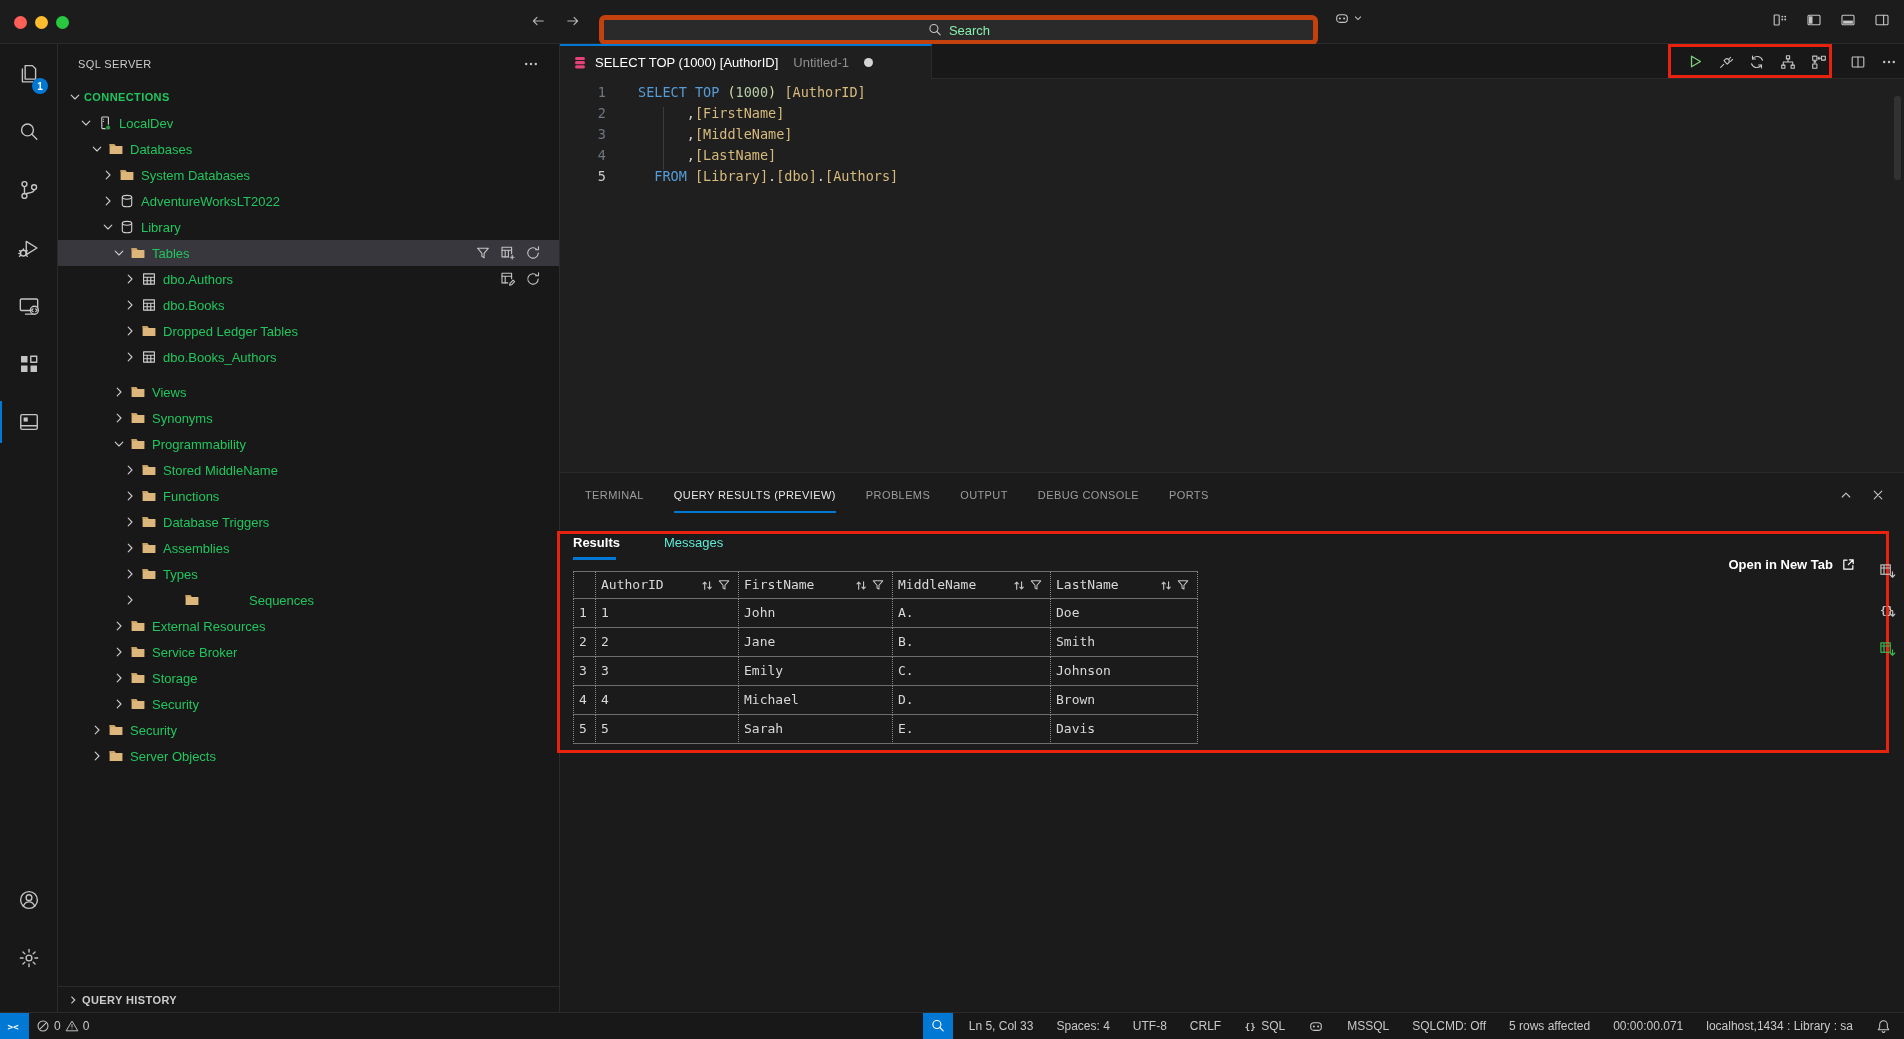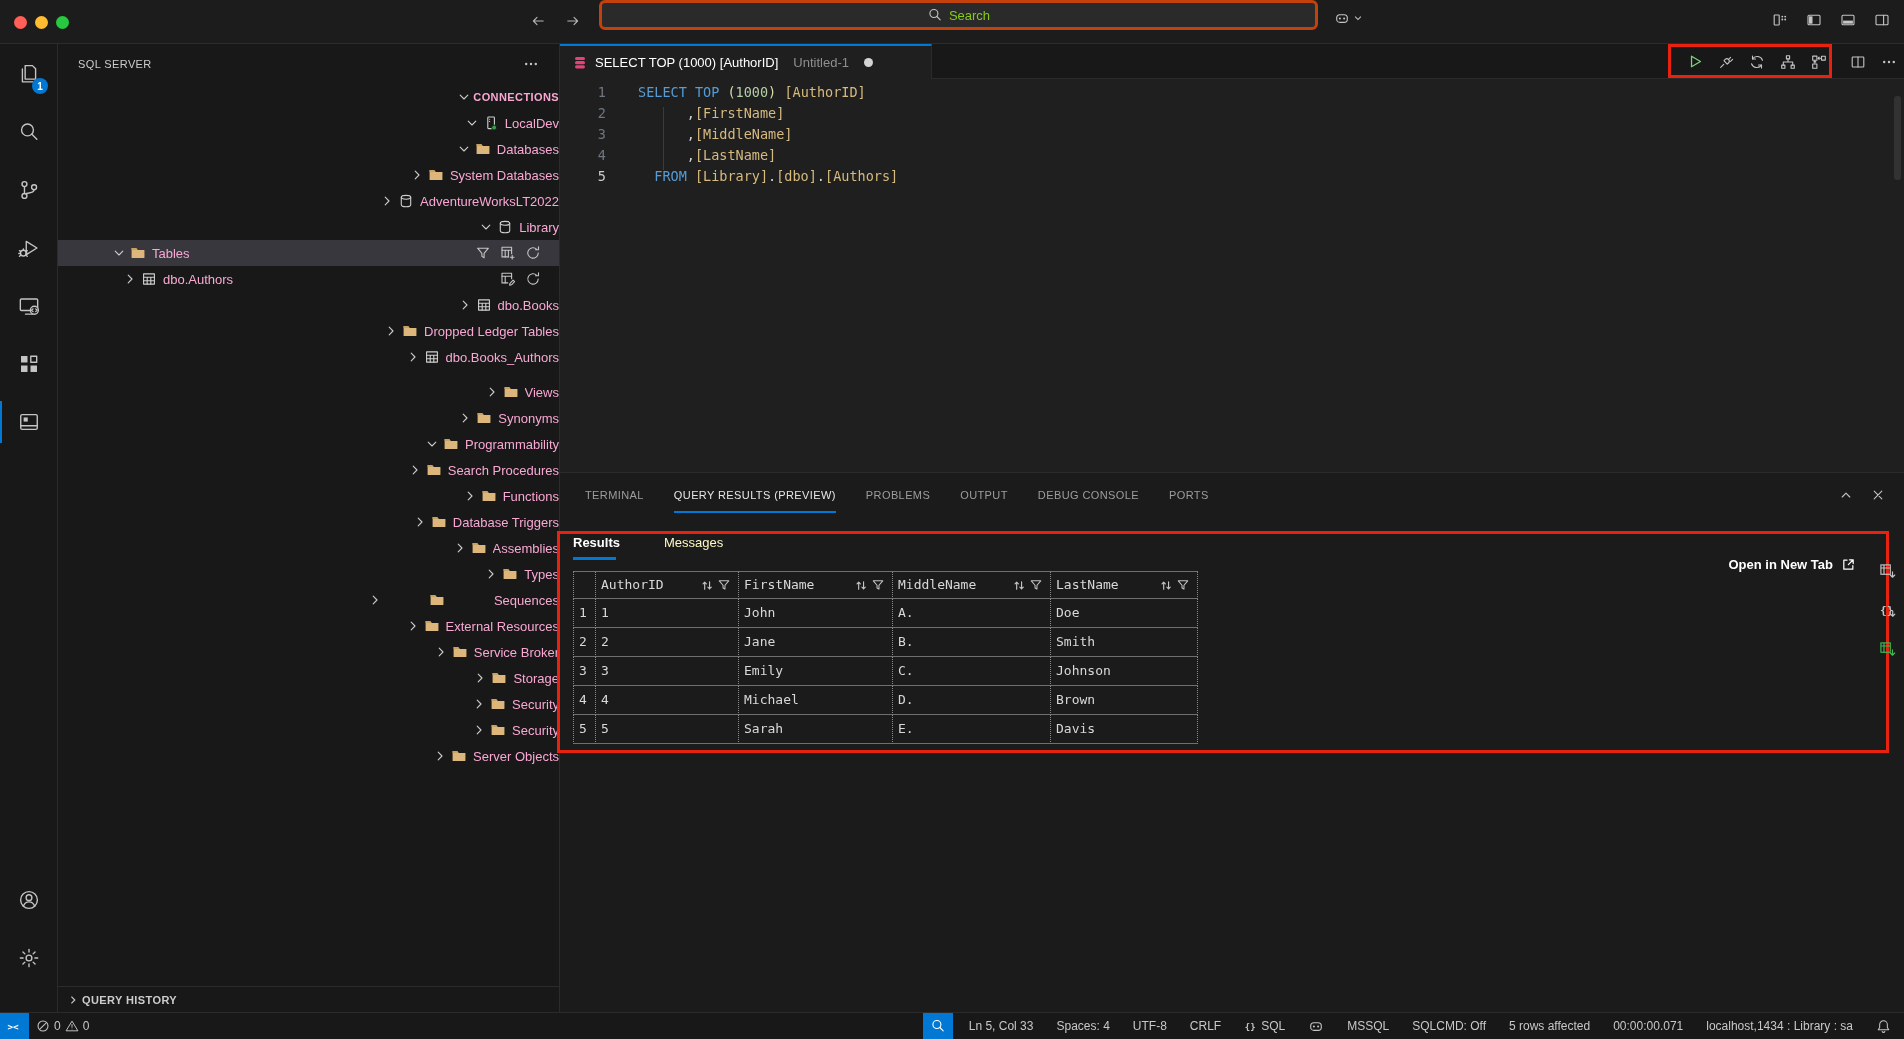--- a/index.html
+++ b/index.html
@@ -8,42 +8,42 @@
   #app { position:relative; width:1904px; height:1039px; }
 
   .icn { display:inline-flex; align-items:center; justify-content:center; color:#c5c5c5; }
   .icn svg { display:block; }
 
   
   #titlebar { position:absolute; left:0; top:0; width:1904px; height:44px; background:#1c1c1c; border-bottom:1px solid #2b2b2b; }
   .tl { position:absolute; top:16px; width:13px; height:13px; border-radius:50%; }
   #tl-close{ left:14px; background:#ff5f57; } #tl-min{ left:35px; background:#febc2e; } #tl-zoom{ left:56px; background:#28c840; }
   .navarrow { position:absolute; top:13px; color:#b6b6b6; cursor:default; }
-  #searchbox { position:absolute; left:599px; top:0; width:719px; height:30px; background:#2a2a2a;
-    border:3px solid #c2410c; border-radius:6px; display:flex; align-items:center; justify-content:center;
-    color:#84cc16; font-size:13px; gap:6px; }
+  #searchbox { position:absolute; left:599px; top:15px; width:719px; height:30px; background:#2a2a2a;
+    border:5px solid #c2410c; border-radius:6px; display:flex; align-items:center; justify-content:center;
+    color:#86efac; font-size:13px; gap:6px; }
   #copilotbtn { position:absolute; left:1334px; top:10px; display:flex; align-items:center; gap:2px; color:#c5c5c5; }
   .tbar-icons { position:absolute; right:14px; top:12px; display:flex; gap:18px; }
 
   
   #activitybar { position:absolute; left:0; top:44px; width:58px; height:968px; background:#181818; border-right:1px solid #2b2b2b; }
   .ab-item { position:relative; width:58px; height:52px; display:flex; align-items:center; justify-content:center; color:#848484; }
   .ab-item.active { color:#d7d7d7; }
   .ab-item.active::before { content:""; position:absolute; left:0; top:5px; width:2px; height:42px; background:#0078d4; }
   .ab-badge { position:absolute; right:10px; bottom:6px; min-width:16px; height:16px; border-radius:9px; background:#0078d4;
     color:#fff; font-size:10px; display:flex; align-items:center; justify-content:center; font-weight:bold; }
   #ab-top { position:absolute; top:4px; left:0; display:flex; flex-direction:column; gap:6px; }
   #ab-bottom { position:absolute; bottom:28px; left:0; display:flex; flex-direction:column; gap:6px; }
 
   
   #sidebar { position:absolute; left:58px; top:44px; width:502px; height:968px; background:#181818; border-right:1px solid #2b2b2b; }
   #side-header { height:40px; display:flex; align-items:center; padding:0 20px; }
   #side-title { font-size:11px; letter-spacing:.4px; color:#cccccc; }
   #side-more { margin-left:auto; }
-  .trow { display:flex; align-items:center; height:26px; font-size:13px; color:#f9a8d4; white-space:nowrap;justify-content:flex-end; }
+  .trow { display:flex; align-items:center; height:26px; font-size:13px; color:#22c55e; white-space:nowrap; }
   .trow.sel { background:#37373d; }
   .trow .chev { width:18px; flex:0 0 18px; display:flex; justify-content:center; color:#cccccc; }
   .trow .ticon { width:20px; flex:0 0 20px; display:flex; justify-content:center; margin-right:4px; }
   .trow .tlabel { overflow:hidden; text-overflow:ellipsis; }
   .trow.sectionhead .tlabel { font-weight:bold; font-size:11px; letter-spacing:.4px; }
   .trow .tactions { margin-left:auto; display:flex; gap:9px; padding-right:18px; }
   #query-history { position:absolute; left:0; bottom:0; width:100%; height:26px; border-top:1px solid #2b2b2b;
     display:flex; align-items:center; padding-left:8px; font-size:11px; font-weight:bold; letter-spacing:.4px; gap:2px; }
 
   
@@ -67,21 +67,21 @@
 
   
   #panel { position:absolute; left:560px; top:472px; width:1344px; height:540px; background:#1b1b1b; border-top:1px solid #2b2b2b; }
   #panel-tabs { position:absolute; left:25px; top:0; height:44px; display:flex; gap:30px; align-items:center; }
   .ptab { position:relative; font-size:11px; letter-spacing:.4px; color:#9d9d9d; height:44px; display:flex; align-items:center; }
   .ptab.active { color:#e7e7e7; }
   .ptab.active::after { content:""; position:absolute; left:0; right:0; bottom:4px; height:2px; background:#0078d4; }
   #panel-actions { position:absolute; right:18px; top:0; height:44px; display:flex; gap:16px; align-items:center; color:#c5c5c5; }
   #anno-results { position:absolute; left:-3px; top:58px; width:1332px; height:222px; border:3px solid #e8220e; pointer-events:none; }
   #results-tabs { position:absolute; left:13px; top:62px; display:flex; gap:44px; }
-  .rtab { position:relative; font-size:13px; color:#fef9c3; padding-bottom:10px; }
+  .rtab { position:relative; font-size:13px; color:#5eead4; padding-bottom:10px; }
   .rtab.active { color:#ffffff; font-weight:bold; }
   .rtab.active::after { content:""; position:absolute; left:0; right:4px; bottom:0; height:3px; background:#0078d4; }
   #open-link { position:absolute; right:48px; top:84px; display:flex; align-items:center; gap:8px; color:#ffffff;
     font-size:13px; font-weight:bold; }
   #grid { position:absolute; left:13px; top:98px; font-family:"DejaVu Sans Mono", monospace; font-size:13px; color:#d8d8d8; }
   .grow { display:flex; }
   .gcell { height:29px; line-height:28px; padding:0 5px; border-right:1px dotted #8a8a8a; border-bottom:1px solid #6f6f6f;
     overflow:hidden; white-space:nowrap; }
   .gcell.first { border-left:1px dotted #8a8a8a; }
   .ghead .gcell { border-top:1px solid #6f6f6f; height:28px; display:flex; align-items:center; }
@@ -522,21 +522,21 @@
             <svg width="16" height="16" viewBox="0 0 16 16" fill="none" stroke="currentColor" stroke-width="1.1" stroke-linecap="round" stroke-linejoin="round">
               <path d="M6.2 4.2 10 8l-3.8 3.8"></path>
             </svg>
           </div>
           <div class="ticon">
             <svg width="16" height="16" viewBox="0 0 16 16" fill="none" stroke="currentColor" stroke-width="1.1" stroke-linecap="round" stroke-linejoin="round">
               <path fill="#dcb67a" stroke="none" d="M1.6 3h4.5l1.6 1.9h6.7c.1 0 .1 8.1 0 8.1H1.6z"></path>
               <path fill="#c9a262" stroke="none" d="M1.6 3h4.5l1.6 1.9H1.6z"></path>
             </svg>
           </div>
-          <div class="tlabel">Search Procedures</div>
+          <div class="tlabel">Stored MiddleName</div>
         </div>
         <div class="trow" style="padding-left: 63px;">
           <div class="chev">
             <svg width="16" height="16" viewBox="0 0 16 16" fill="none" stroke="currentColor" stroke-width="1.1" stroke-linecap="round" stroke-linejoin="round">
               <path d="M6.2 4.2 10 8l-3.8 3.8"></path>
             </svg>
           </div>
           <div class="ticon">
             <svg width="16" height="16" viewBox="0 0 16 16" fill="none" stroke="currentColor" stroke-width="1.1" stroke-linecap="round" stroke-linejoin="round">
               <path fill="#dcb67a" stroke="none" d="M1.6 3h4.5l1.6 1.9h6.7c.1 0 .1 8.1 0 8.1H1.6z"></path>

